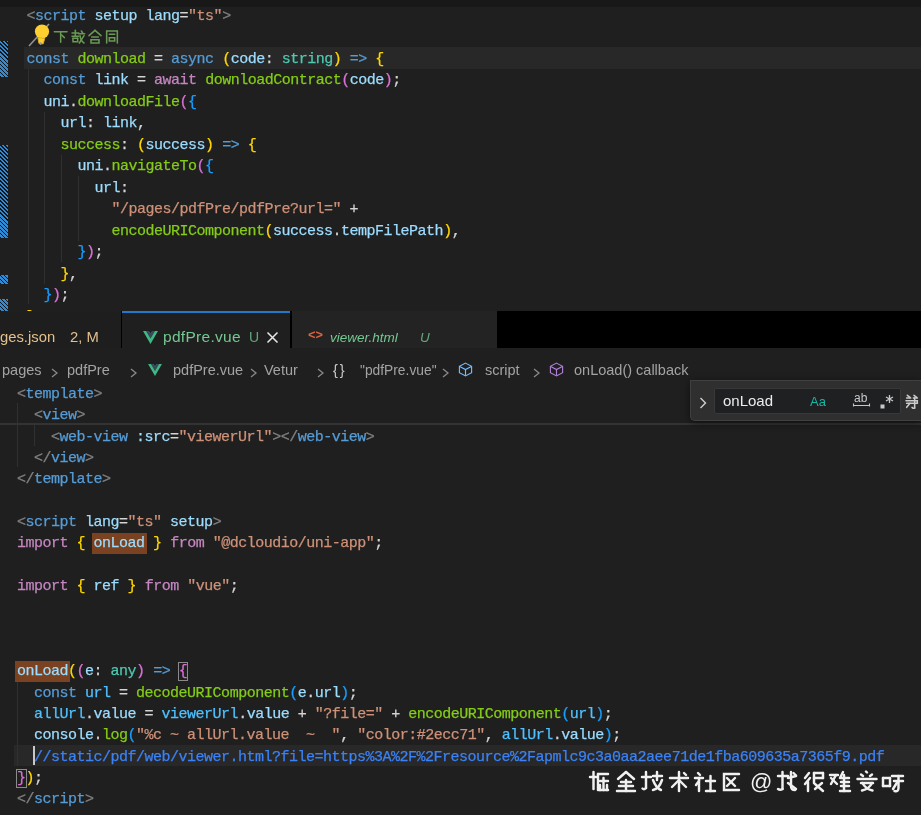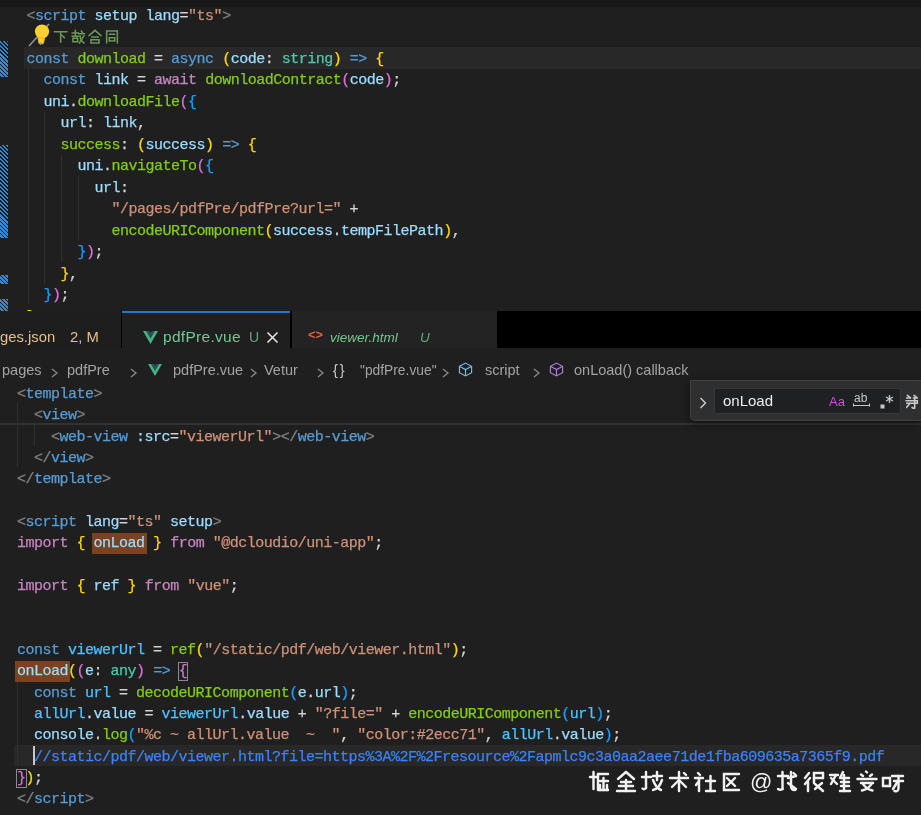--- a/index.html
+++ b/index.html
@@ -151,39 +151,38 @@
     <div class="gd" style="left:17.3px;top:298.6px;height:85.3px"></div>
 <div class="botrows" style="position:absolute;left:0;top:-382px;width:100%;height:1200px">
 <div class="cl" style="top:383.90px;left:17px"><span class="g">&lt;</span><span class="k">template</span><span class="g">&gt;</span></div>
 <div class="cl" style="top:405.23px;left:17px"><span>  </span><span class="g">&lt;</span><span class="k">view</span><span class="g">&gt;</span></div>
 <div class="cl" style="top:426.56px;left:17px"><span>    </span><span class="g">&lt;</span><span class="k">web-view</span><span> </span><span class="v">:src</span><span class="w">=</span><span class="s">"viewerUrl"</span><span class="g">&gt;&lt;/</span><span class="k">web-view</span><span class="g">&gt;</span></div>
 <div class="cl" style="top:447.89px;left:17px"><span>  </span><span class="g">&lt;/</span><span class="k">view</span><span class="g">&gt;</span></div>
 <div class="cl" style="top:469.22px;left:17px"><span class="g">&lt;/</span><span class="k">template</span><span class="g">&gt;</span></div>
 <div class="cl" style="top:511.88px;left:17px"><span class="g">&lt;</span><span class="k">script</span><span> </span><span class="v">lang</span><span class="w">=</span><span class="s">"ts"</span><span> </span><span class="v">setup</span><span class="g">&gt;</span></div>
 <div class="cl" style="top:533.21px;left:17px"><span class="c">import</span><span> </span><span class="a">{</span><span> </span><span class="vm">onLoad</span><span> </span><span class="a">}</span><span> </span><span class="c">from</span><span> </span><span class="s">"@dcloudio/uni-app"</span><span class="w">;</span></div>
 <div class="cl" style="top:575.87px;left:17px"><span class="c">import</span><span> </span><span class="a">{</span><span> </span><span class="v">ref</span><span> </span><span class="a">}</span><span> </span><span class="c">from</span><span> </span><span class="s">"vue"</span><span class="w">;</span></div>
-<div class="cl" style="top:639.86px;left:17px"><span class="k">const</span><span> </span><span class="K">viewerUrl</span><span> </span><span class="w">=</span><span> </span><span class="f">ref</span><span class="a">(</span><span class="s">"/static/pdf/web/viewer.html"</span><span class="a">)</span><span class="w">;</span></div>
 <div class="cl" style="top:661.19px;left:17px"><span class="vm">onLoad</span><span class="a">(</span><span class="b">(</span><span class="v">e</span><span class="w">:</span><span> </span><span class="t">any</span><span class="b">)</span><span> </span><span class="k">=&gt;</span><span> </span><span class="bm">{</span></div>
 <div class="cl" style="top:682.52px;left:17px"><span>  </span><span class="k">const</span><span> </span><span class="K">url</span><span> </span><span class="w">=</span><span> </span><span class="f">decodeURIComponent</span><span class="d">(</span><span class="v">e</span><span class="w">.</span><span class="v">url</span><span class="d">)</span><span class="w">;</span></div>
 <div class="cl" style="top:703.85px;left:17px"><span>  </span><span class="K">allUrl</span><span class="w">.</span><span class="vu">value</span><span> </span><span class="w">=</span><span> </span><span class="K">viewerUrl</span><span class="w">.</span><span class="vu">value</span><span> </span><span class="w">+</span><span> </span><span class="s">"?file="</span><span> </span><span class="w">+</span><span> </span><span class="f">encodeURIComponent</span><span class="d">(</span><span class="K">url</span><span class="d">)</span><span class="w">;</span></div>
 <div class="cl" style="top:725.18px;left:17px"><span>  </span><span class="v">console</span><span class="w">.</span><span class="f">log</span><span class="d">(</span><span class="s">"%c ~ allUrl.value  ~  "</span><span class="w">,</span><span> </span><span class="s">"color:#2ecc71"</span><span class="w">,</span><span> </span><span class="K">allUrl</span><span class="w">.</span><span class="vu">value</span><span class="d">)</span><span class="w">;</span></div>
 <div class="cl" style="top:746.51px;left:17px"><span>  </span><span class="gh">//static/pdf/web/viewer.html?file=https%3A%2F%2Fresource%2Fapmlc9c3a0aa2aee71de1fba609635a7365f9.pdf</span></div>
 <div class="cl" style="top:767.84px;left:17px"><span class="bn">}</span><span class="a">)</span><span class="w">;</span></div>
 <div class="cl" style="top:789.17px;left:17px"><span class="g">&lt;/</span><span class="k">script</span><span class="g">&gt;</span></div>
 </div>
 <div style="position:absolute;left:33px;top:363.5px;width:2px;height:19px;background:#c8c8c8"></div>
 </div>
 
 <div style="position:absolute;left:690px;top:380px;width:231px;height:41px;background:#2f2f2f;border:1px solid #404040;border-right:none;border-radius:0 0 0 5px;box-shadow:0 2px 8px rgba(0,0,0,.5)">
 <div style="position:absolute;left:8px;top:14px"><svg width="8" height="12" viewBox="0 0 8 12" fill="none" stroke="#cfcfcf" stroke-width="1.4">
         <path d="M1.5 1L6.5 6L1.5 11"></path>
       </svg></div>
 <div style="position:absolute;left:23px;top:7px;width:187px;height:26px;background:#1f2022;border:1px solid #383838;border-radius:2px"></div>
 <div style="position:absolute;left:32px;top:11px;font:15px 'Liberation Sans',sans-serif;color:#ececec">onLoad</div>
-<div style="position:absolute;left:138px;top:13px;font:13px 'Liberation Sans',sans-serif;color:#d946ef">Aa</div>
+<div style="position:absolute;left:119px;top:13px;font:13px 'Liberation Sans',sans-serif;color:#14b8a6">Aa</div>
 <div style="position:absolute;left:161px;top:10px"><svg width="19" height="17" viewBox="0 0 19 17">
         <text x="2" y="11" font-family="Liberation Sans" font-size="12" fill="#c8c8c8">ab</text>
         <path d="M1.5 12.5v3M1.5 14.5h16M17.5 12.5v3" stroke="#c8c8c8" stroke-width="1.1" fill="none"></path>
       </svg></div>
 <div style="position:absolute;left:188px;top:13px"><svg width="16" height="16" viewBox="0 0 16 16">
         <g stroke="#c8c8c8" stroke-width="1.3">
           <path d="M10.5 1v8M7 3l7 4M14 3l-7 4"></path>
         </g>
         <rect x="1.5" y="10.5" width="4" height="4" fill="#c8c8c8"></rect>
       </svg></div>

